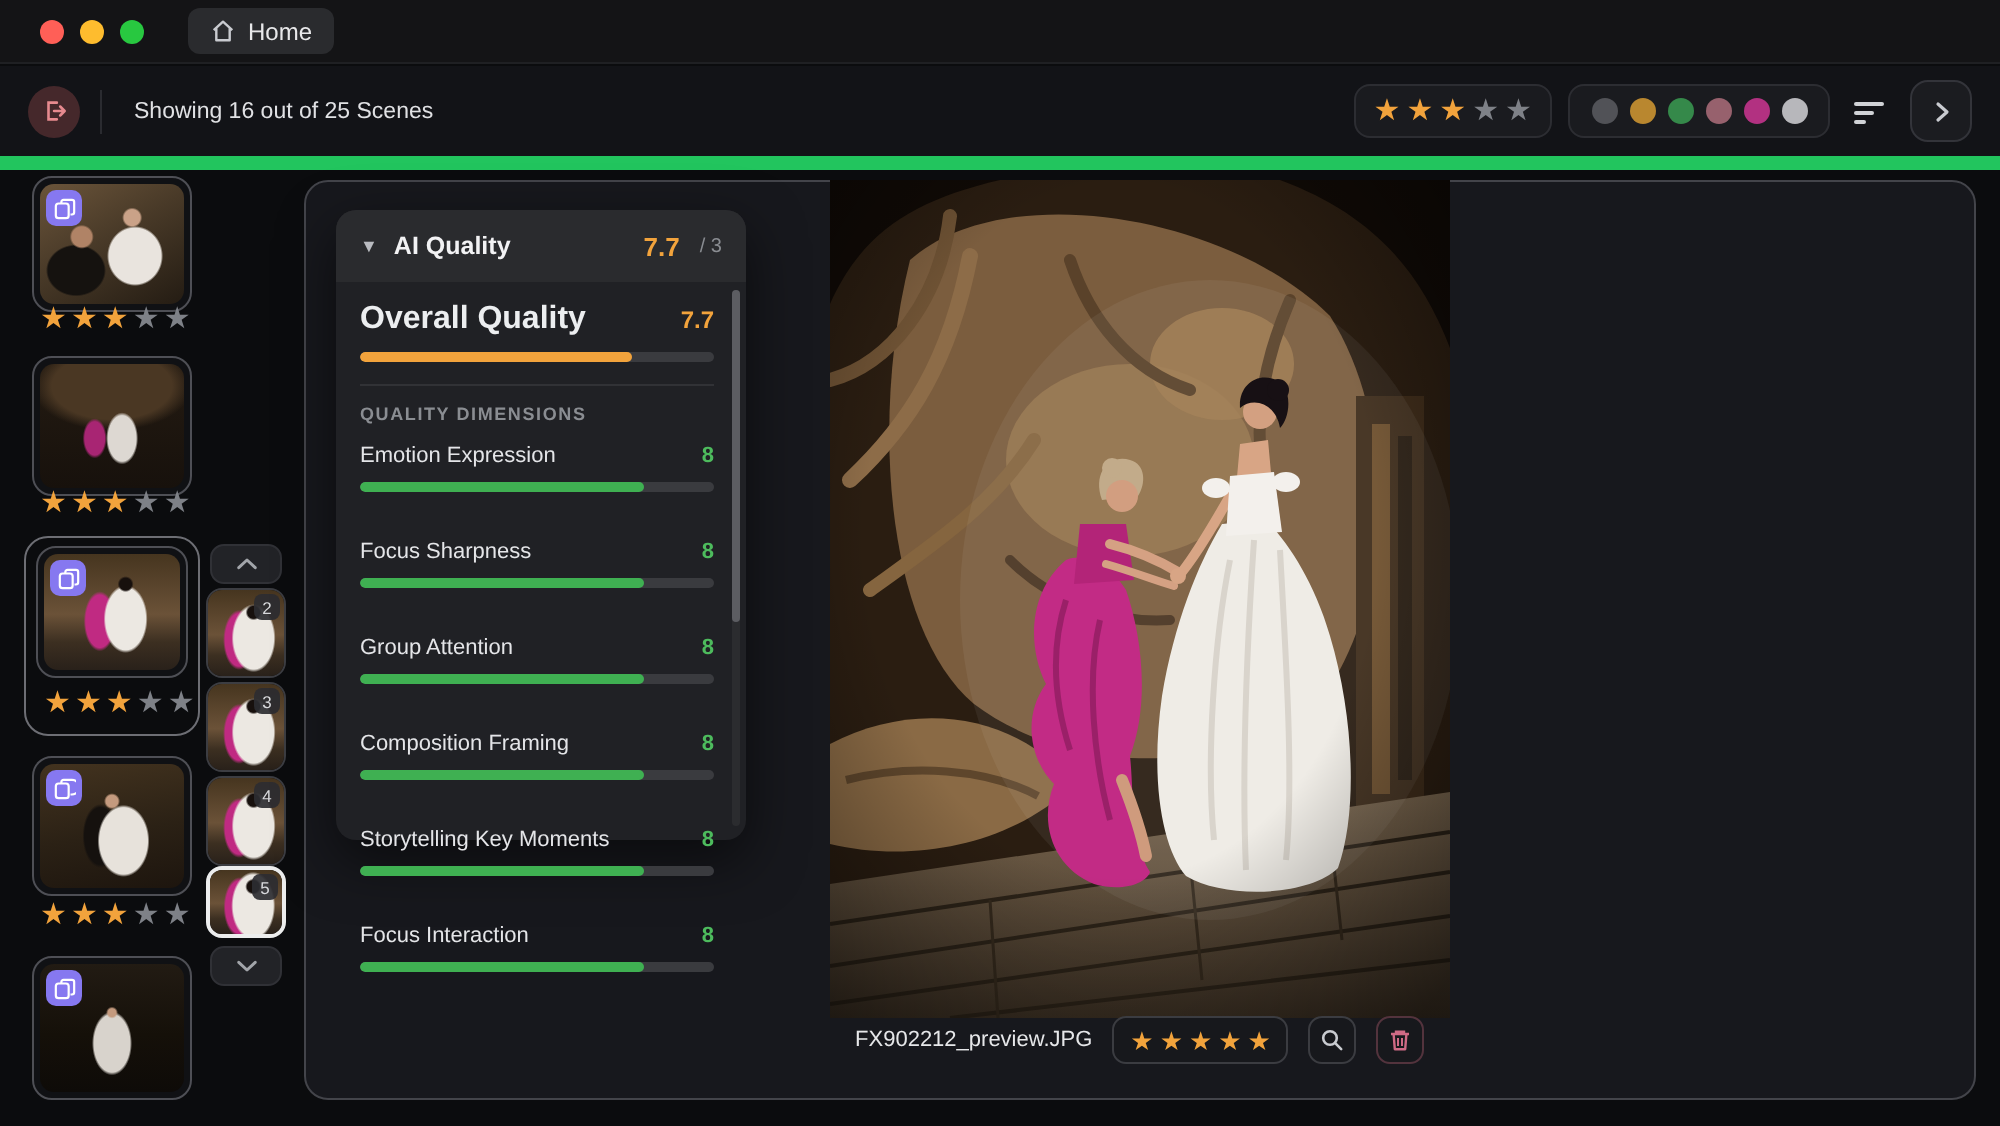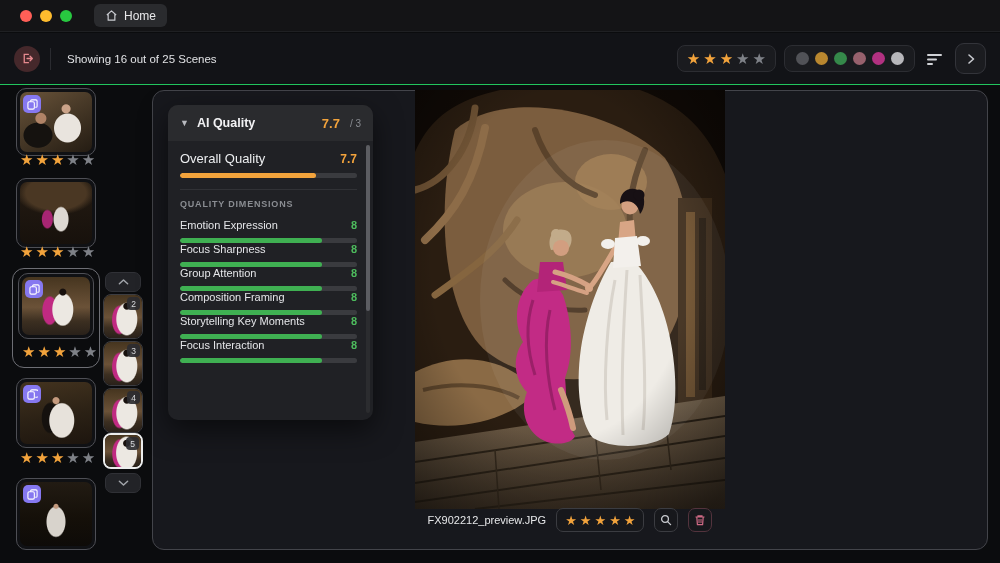--- a/index.html
+++ b/index.html
@@ -15,21 +15,21 @@
   .light { width:12px; height:12px; border-radius:50%; display:inline-block; }
   .home-tab { margin-left:22px; height:23px; background:#2a2b2e; border-radius:6px;
     display:flex; align-items:center; gap:6px; padding:0 11px; font-size:12px; color:#e8e8ea; }
   .top-right { margin-left:auto; display:flex; align-items:center; gap:10px; margin-right:16px; }
   .support-btn { height:23px; background:#2a2b2e; border-radius:12px; display:flex;
     align-items:center; gap:6px; padding:0 11px; font-size:12px; color:#e8e8ea; }
   .avatar { width:24px; height:24px; border-radius:50%; background:#e3e4e8; color:#2c2d30;
     font-size:10px; font-weight:bold; display:flex; align-items:center; justify-content:center; }
   
   .toolbar { position:absolute; left:0; top:33px; width:1000px; height:52px;
-    background:#121317; border-bottom:1px solid #22c55e; display:flex; align-items:center; }
+    background:#121317; border-bottom:7px solid #22c55e; display:flex; align-items:center; }
   .exit-btn { width:26px; height:26px; border-radius:50%; background:#45282b;
     display:flex; align-items:center; justify-content:center; margin-left:14px; }
   .v-div { width:1px; height:22px; background:#2a2b30; margin-left:10px; }
   .status-text { margin-left:16px; font-size:11.5px; color:#e0e1e4; }
   .tool-right { margin-left:auto; display:flex; align-items:center; gap:8px; margin-right:14px; }
   .pill { height:27px; background:#1a1b1f; border:1px solid #2c2d32; border-radius:8px;
     display:flex; align-items:center; padding:0 9px; gap:3px; }
   .dot { width:13px; height:13px; border-radius:50%; display:inline-block; margin:0 1.5px; }
   .sort-btn { width:24px; height:24px; display:flex; align-items:center; justify-content:center; }
   .chev-btn { width:31px; height:31px; background:#1b1c20; border:1px solid #33343a;
@@ -91,28 +91,28 @@
     align-items:center; padding:0 12px; gap:8px; }
   .ai-title { font-size:12.5px; font-weight:bold; color:#f2f2f4; }
   .ai-caret { font-size:9px; color:#b9bbc0; }
   .ai-score { margin-left:auto; font-size:13px; font-weight:bold; color:#f2a33c; }
   .ai-score-max { font-size:10px; color:#898c91; margin-left:2px; }
   .ai-body { padding:10px 16px 0 12px; position:relative; }
   .ai-scrollbar { position:absolute; right:3px; top:40px; width:4px; height:268px;
     background:#2b2c2f; border-radius:2px; }
   .ai-scroll-thumb { width:4px; height:62%; background:#5c5d62; border-radius:2px; }
   .metric-row { display:flex; justify-content:space-between; align-items:baseline; }
-  .metric-label { font-size:13px; font-weight:normal; color:#eceef0; }
+  .metric-label { font-size:16px; font-weight:bold; color:#eceef0; }
   .metric-value-orange { font-size:12px; font-weight:bold; color:#f2a33c; }
   .bar { margin-top:7px; height:5px; border-radius:3px; background:#3a3b3f; overflow:hidden; }
   .bar-fill-orange { height:100%; background:#f2a33c; border-radius:3px; }
   .bar-fill-green { height:100%; background:#3fb052; border-radius:3px; }
   .ai-div { height:1px; background:#313236; margin:11px 0 9px 0; }
   .section-label { font-size:9px; font-weight:bold; letter-spacing:0.8px; color:#8a8d92; margin-bottom:10px; }
-  .dim-row { margin-bottom:0; }
+  .dim-row { margin-bottom:24px; }
   .dim-label { font-size:11px; color:#e4e5e8; }
   .dim-value { font-size:11px; font-weight:bold; color:#4dbb5d; }
   
   .photo { position:absolute; left:415px; top:90px; width:310px; height:419px; background:#241a10; }
   .viewer-bar { position:absolute; left:395px; top:507px; width:350px; height:26px;
     display:flex; align-items:center; justify-content:center; gap:10px; }
   .filename { font-size:11px; color:#e6e7e9; }
   .viewer-stars { height:24px; border:1px solid #3b3c41; background:#17181c; border-radius:7px;
     display:flex; align-items:center; padding:0 8px; gap:3px; }
   .viewer-stars .star { font-size:13px; }

